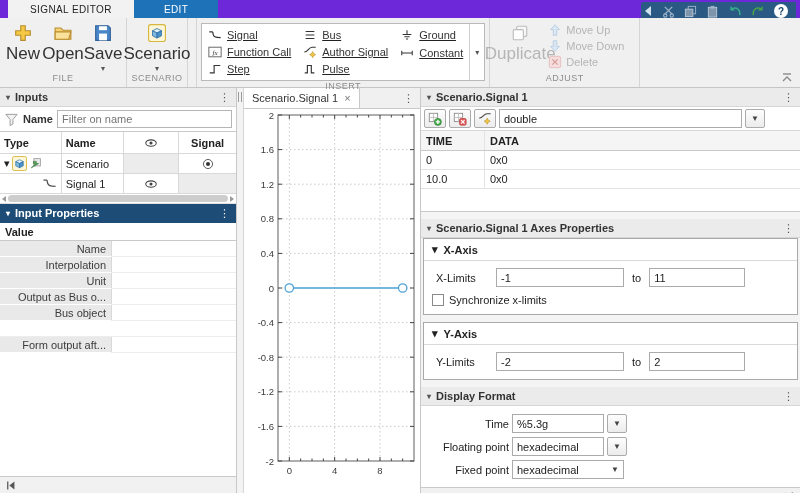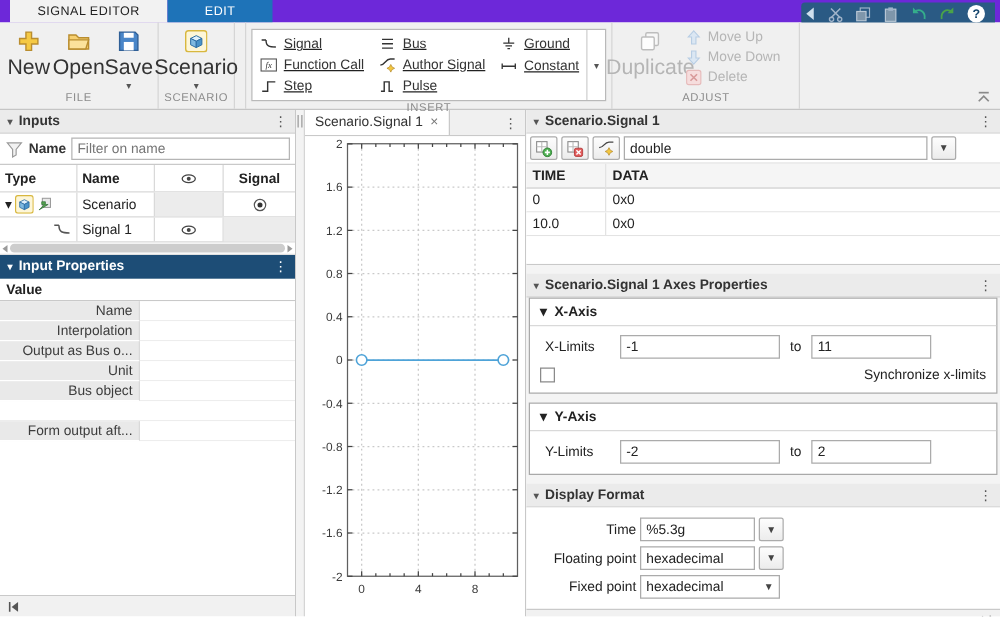--- a/index.html
+++ b/index.html
@@ -114,21 +114,21 @@
   .t-time { width:64px; } .t-data { flex:1; }
   .tempty { height:22px; background:#fff; }
   .vgap { height:7px; flex:0 0 7px; }
   .secbox { border:1px solid #a9a9a9; background:#fff; margin:0 2px; flex:0 0 auto; }
   .sechead { height:22px; display:flex; align-items:center; gap:6px; padding:0 8px; font-weight:bold; color:#222;
              border-bottom:1px solid #d9d9d9; }
   .seccontent { padding:7px 8px 8px 8px; }
   .limrow { display:flex; align-items:center; gap:8px; }
   .limrow .llab { width:52px; text-align:left; margin-left:4px; color:#222; }
   .lim-min { width:128px; } .lim-max { width:96px; }
-  .cbrow { display:flex; align-items:center; gap:5px; margin-top:7px;justify-content:space-between; }
+  .cbrow { display:flex; align-items:center; gap:5px; margin-top:7px; }
   .cb { width:12px; height:12px; border:1px solid #8a8a8a; background:#fff; display:inline-block; }
   .dfcontent { background:#fff; border-bottom:1px solid #c9c9c9; padding:4px 6px 8px 6px; flex:0 0 auto; }
   .dfrow { display:flex; align-items:center; gap:3px; margin-top:4px; }
   .dfrow .dlab { width:82px; text-align:right; color:#222; }
   .df-input { width:92px; }
   .combo-one { width:112px; height:19px; border:1px solid #ababab; background:#fff; display:flex; align-items:center; }
   .combo-one span.val { flex:1; padding:0 4px; }
   .combo-one span.ar { width:16px; text-align:center; font-size:8px; color:#444; }
   .rfiller { flex:1; background:#f4f4f4; }
 
@@ -431,25 +431,25 @@
         </div>
         <div class="prow">
             <div class="pcell-k">Name</div>
             <div class="pcell-v"></div>
           </div>
         <div class="prow">
             <div class="pcell-k">Interpolation</div>
             <div class="pcell-v"></div>
           </div>
         <div class="prow">
+            <div class="pcell-k">Unit</div>
+            <div class="pcell-v"></div>
+          </div>
+        <div class="prow">
             <div class="pcell-k">Output as Bus o...</div>
-            <div class="pcell-v"></div>
-          </div>
-        <div class="prow">
-            <div class="pcell-k">Unit</div>
             <div class="pcell-v"></div>
           </div>
         <div class="prow">
             <div class="pcell-k">Bus object</div>
             <div class="pcell-v"></div>
           </div>
         <div class="prow">
             <div class="pcell-v"></div>
           </div>
         <div class="prow">

